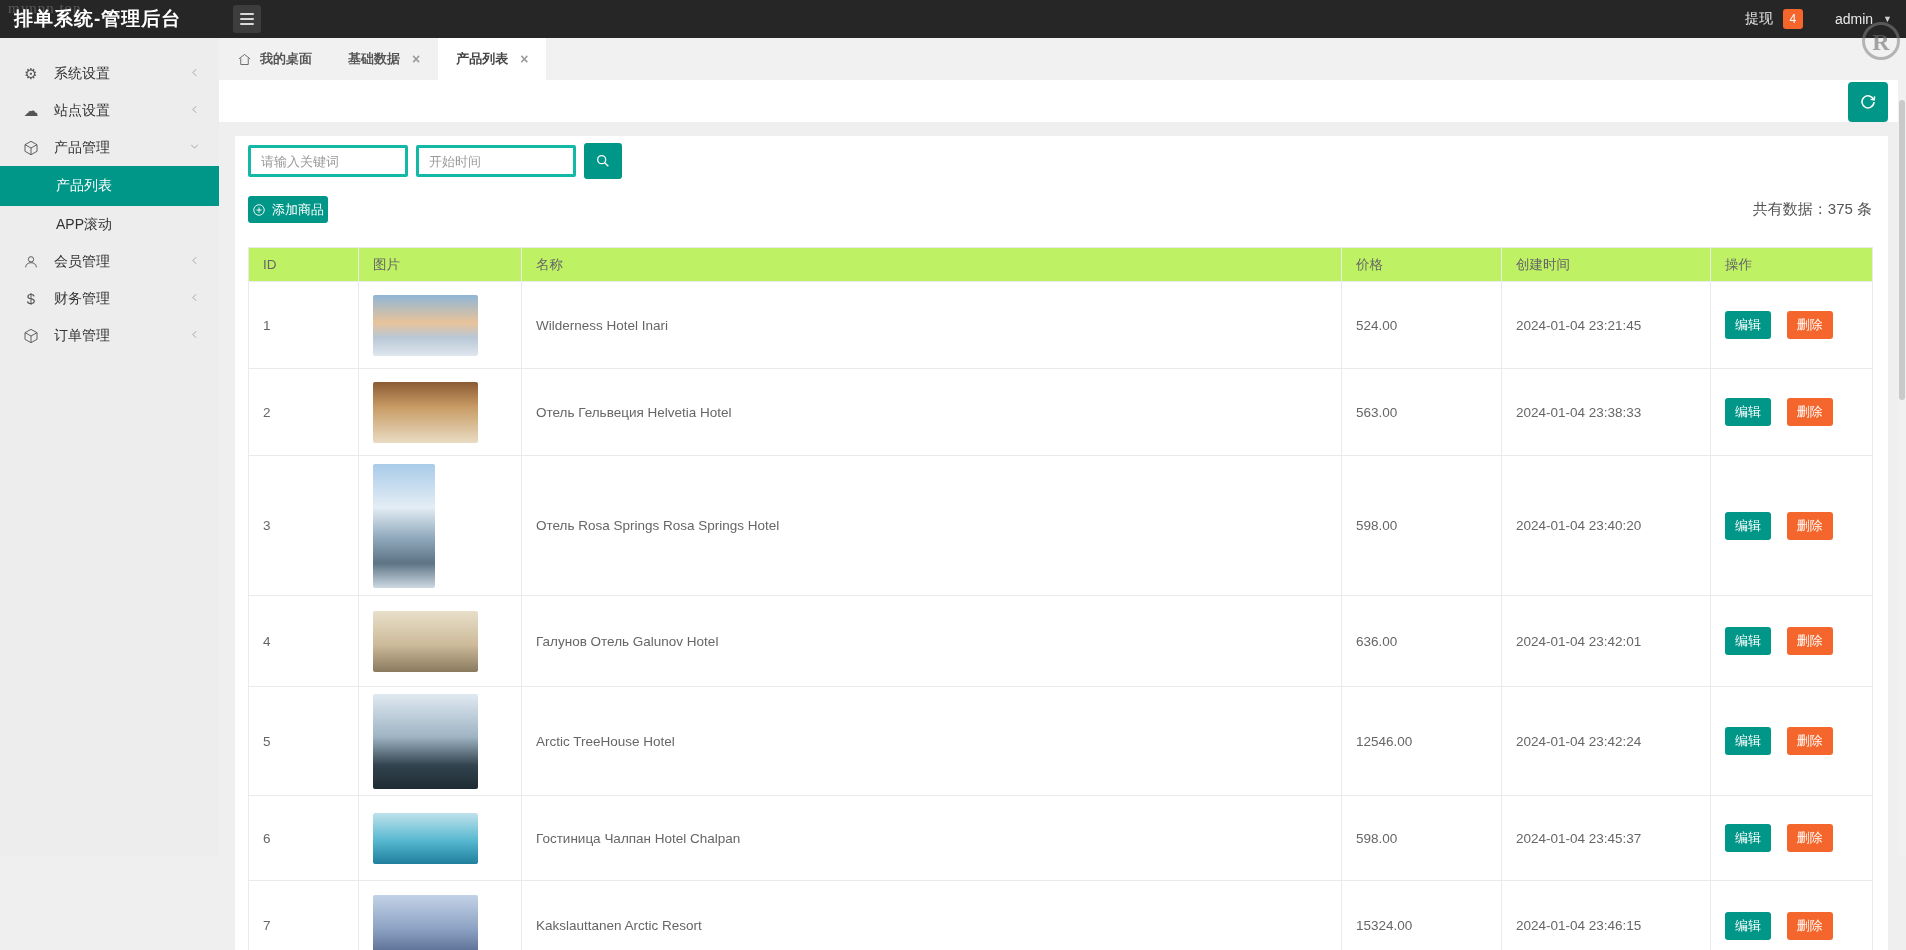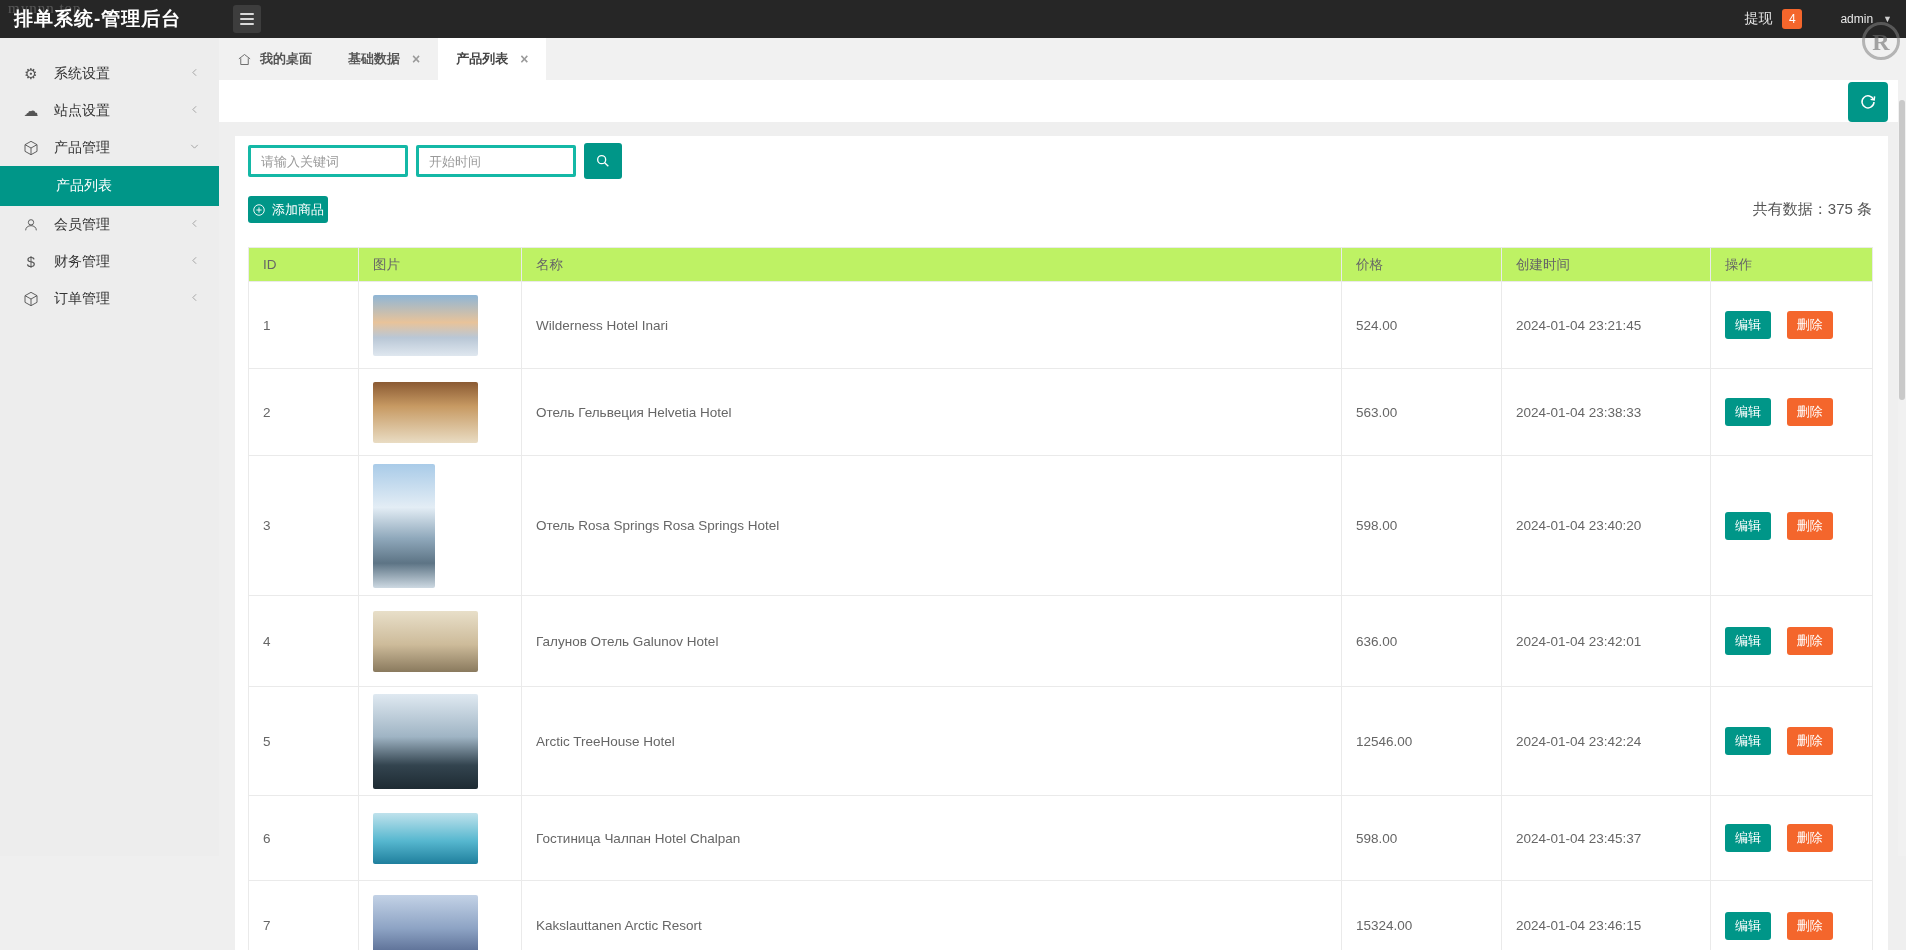--- a/index.html
+++ b/index.html
@@ -8,21 +8,21 @@
   .app { position:relative; width:1906px; height:856px; }
 
   
   .header { position:absolute; top:0; left:0; width:1906px; height:38px; background:#262626; z-index:20; }
   .header-title { position:absolute; left:14px; top:0; line-height:38px; color:#ffffff; font-size:19px; font-weight:bold; letter-spacing:1px; }
   .hamburger { position:absolute; left:233px; top:5px; width:28px; height:28px; background:#3d3d3d; border-radius:3px; cursor:pointer; display:flex; flex-direction:column; justify-content:center; align-items:center; gap:3px; }
   .hamburger i { display:block; width:14px; height:2px; background:#d9d9d9; border-radius:1px; }
   .header-right { position:absolute; right:14px; top:0; height:38px; display:flex; align-items:center; gap:10px; }
   .withdraw-label { color:#e8e8e8; font-size:14px; cursor:pointer; }
   .withdraw-badge { display:inline-block; min-width:20px; height:20px; background:#f4662c; border-radius:3px; color:#fff; font-size:12px; line-height:20px; text-align:center; padding:0 4px; }
-  .user-name { color:#e8e8e8; font-size:12px; margin-left:28px; cursor:pointer; }
+  .user-name { color:#e8e8e8; font-size:14px; margin-left:22px; cursor:pointer; }
   .user-caret { color:#cfcfcf; font-size:9px; cursor:pointer; }
   .wm-corner { position:absolute; left:8px; top:0px; font-size:15px; color:rgba(255,255,255,0.22); font-family:"Liberation Serif","DejaVu Serif",serif; letter-spacing:1px; z-index:30; }
   .wm-logo { position:absolute; right:6px; top:22px; width:38px; height:38px; border:3px solid rgba(130,130,130,0.55); border-radius:50%; color:rgba(110,110,110,0.6); font-size:24px; font-weight:bold; text-align:center; line-height:34px; z-index:30; font-family:"Liberation Serif","DejaVu Serif",serif; }
 
   
   .sidebar { position:absolute; top:38px; left:0; bottom:0; width:219px; background:#ededed; padding-top:17px; z-index:10; }
   .side-item { position:relative; height:37px; display:flex; align-items:center; padding:0 18px 0 22px; color:#333; font-size:14px; cursor:pointer; }
   .side-item .s-icon { width:18px; margin-right:14px; color:#555; font-size:15px; display:flex; align-items:center; justify-content:center; }
   .side-item .s-icon svg { width:16px; height:16px; stroke:#555; fill:none; stroke-width:1.4; }
   .side-item .s-label { flex:1; }
@@ -121,20 +121,23 @@
             <path d="M12 12v10"></path>
           </svg>
         </span>
       <span class="s-label">产品管理</span>
       <span class="s-chevron"><svg viewBox="0 0 24 24">
             <polyline points="6 9 12 15 18 9"></polyline>
           </svg></span>
     </div>
     <div class="side-item sub active">
       <span class="s-label">产品列表</span>
+    </div>
+    <div class="side-item sub">
+      <span class="s-label">APP滚动</span>
     </div>
     <div class="side-item">
       <span class="s-icon">
           <svg viewBox="0 0 24 24">
             <circle cx="12" cy="8" r="4"></circle>
             <path d="M4 20c0-4.4 3.6-7 8-7s8 2.6 8 7"></path>
           </svg>
         </span>
       <span class="s-label">会员管理</span>
       <span class="s-chevron"><svg viewBox="0 0 24 24">

